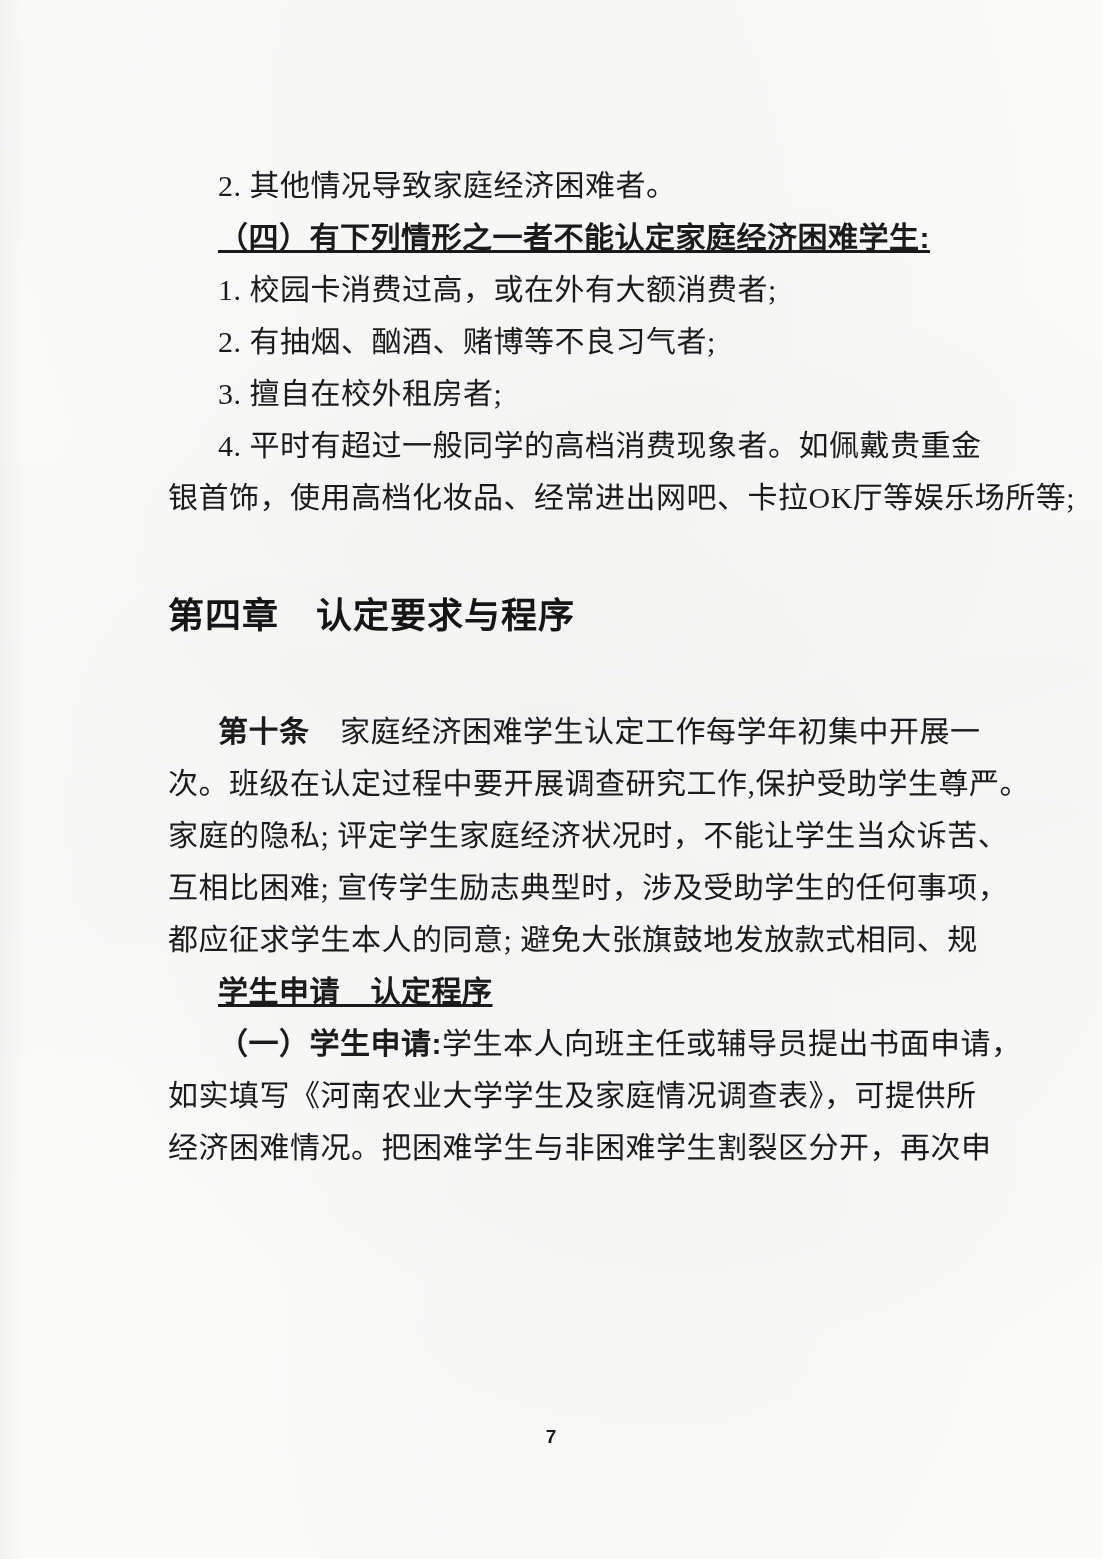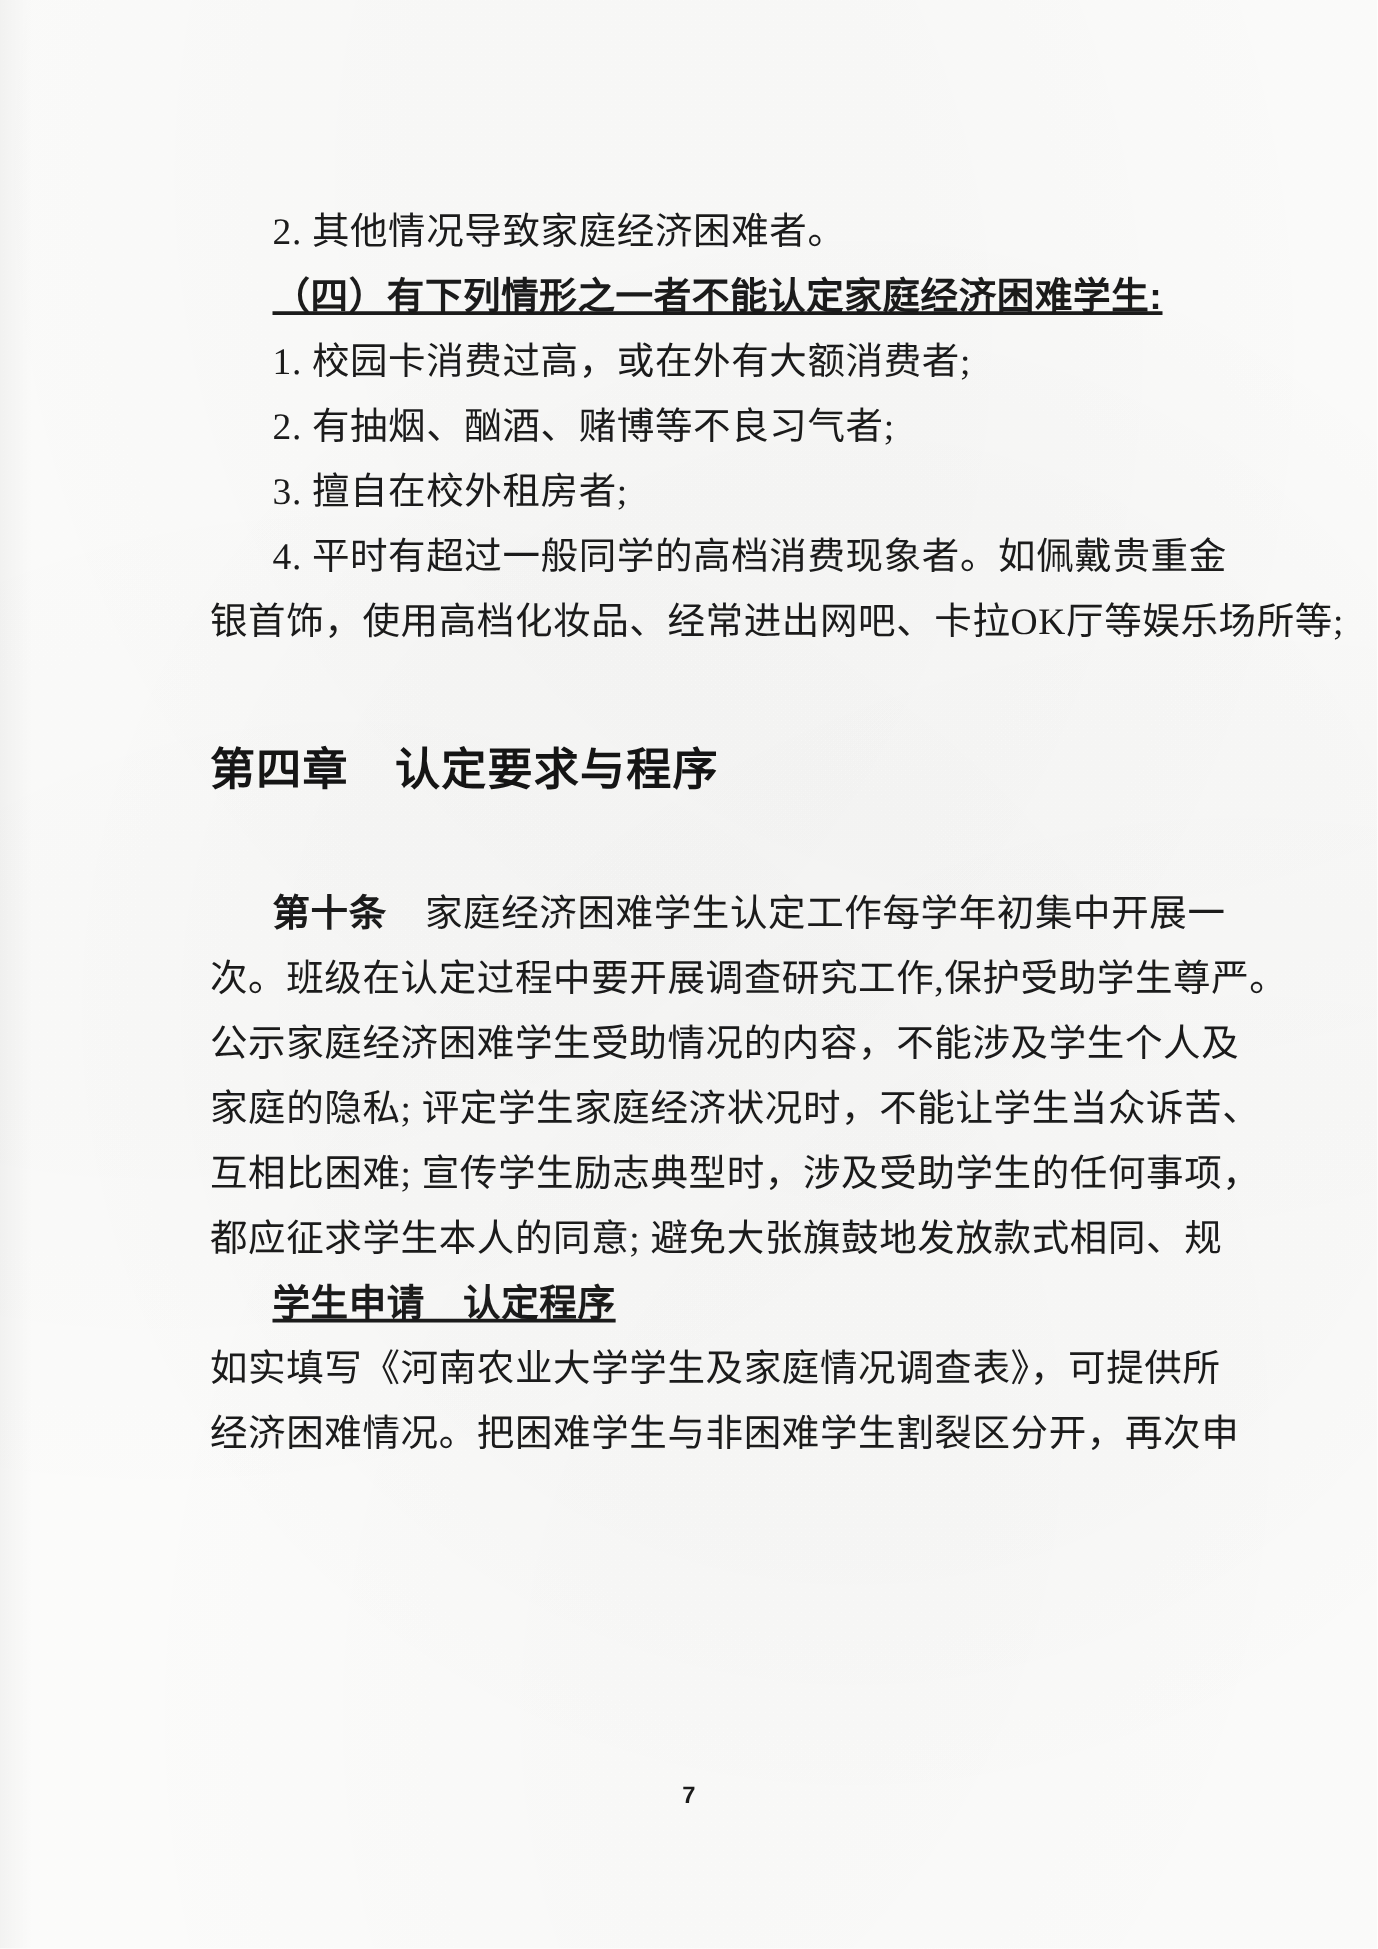--- a/index.html
+++ b/index.html
@@ -118,28 +118,28 @@
 
     <div class="spacer-before-heading"></div>
 
     <div class="chapter-heading">第四章　认定要求与程序</div>
 
     <div class="spacer-after-heading"></div>
 
     <div>
       <div class="line indent-1"><span class="run-bold">第十条</span><span>　家庭经济困难学生认定工作每学年初集中开展一</span></div>
       <div class="line indent-0">次。班级在认定过程中要开展调查研究工作,保护受助学生尊严。</div>
-      <div class="line indent-0">公示家庭经济困难学生受助情况的内容，不能涉及学生个人及</div>
       <div class="line indent-0">家庭的隐私; 评定学生家庭经济状况时，不能让学生当众诉苦、</div>
       <div class="line indent-0">互相比困难; 宣传学生励志典型时，涉及受助学生的任何事项，</div>
       <div class="line indent-0">都应征求学生本人的同意; 避免大张旗鼓地发放款式相同、规</div>
     </div>
 
     <div>
       <div class="line indent-1 bold">学生申请　认定程序</div>
+      <div class="line indent-1"><span class="run-bold">（一）学生申请:</span><span>学生本人向班主任或辅导员提出书面申请，</span></div>
       <div class="line indent-0">如实填写《河南农业大学学生及家庭情况调查表》，可提供所</div>
       <div class="line indent-0">经济困难情况。把困难学生与非困难学生割裂区分开，再次申</div>
     </div>
 
   </div>
 
   <div class="page-number">7</div>
 </div>
 
 </body></html>

